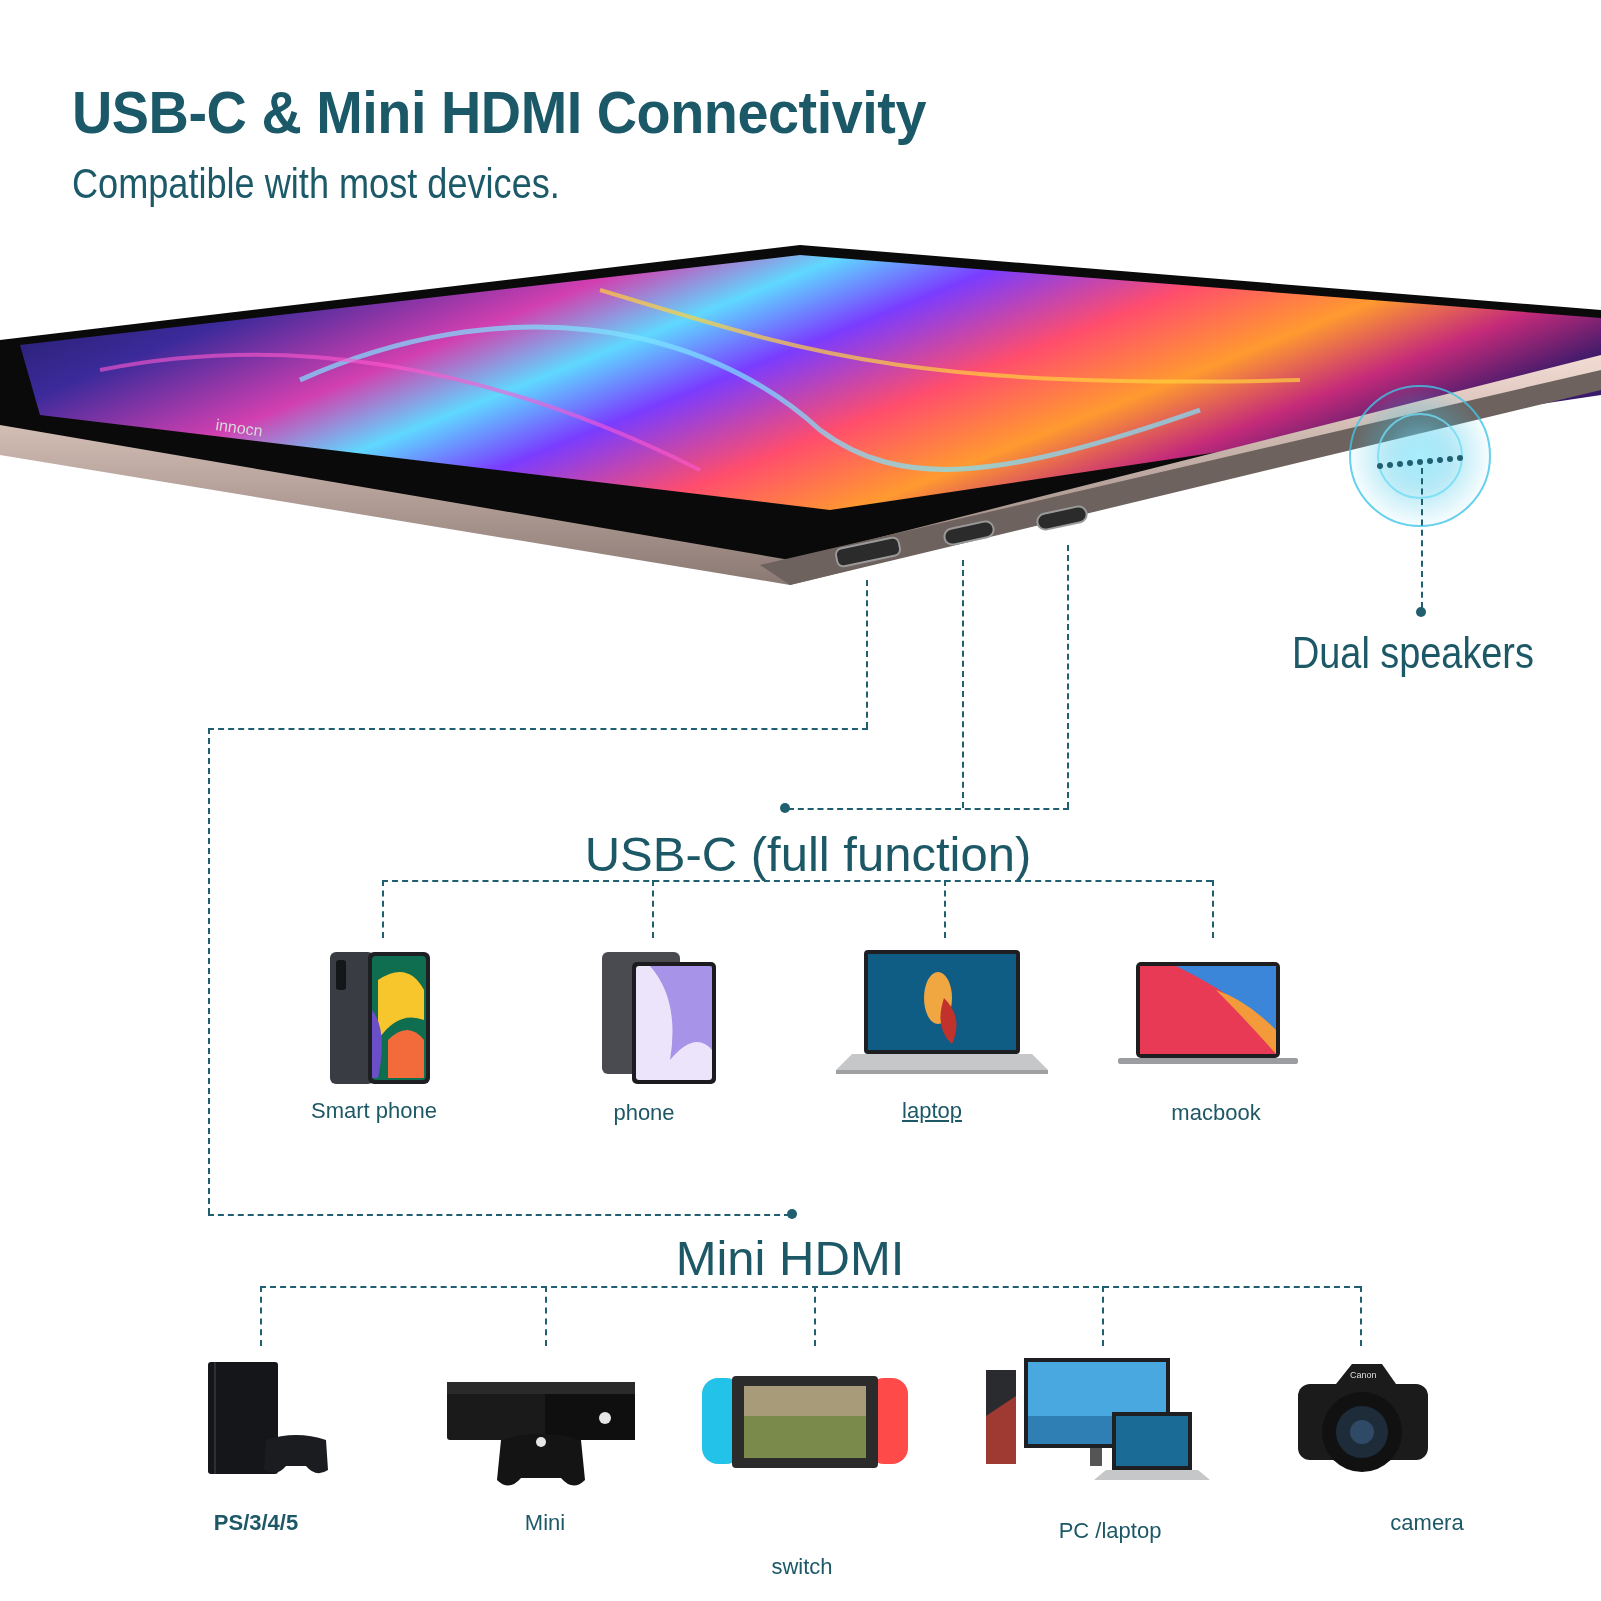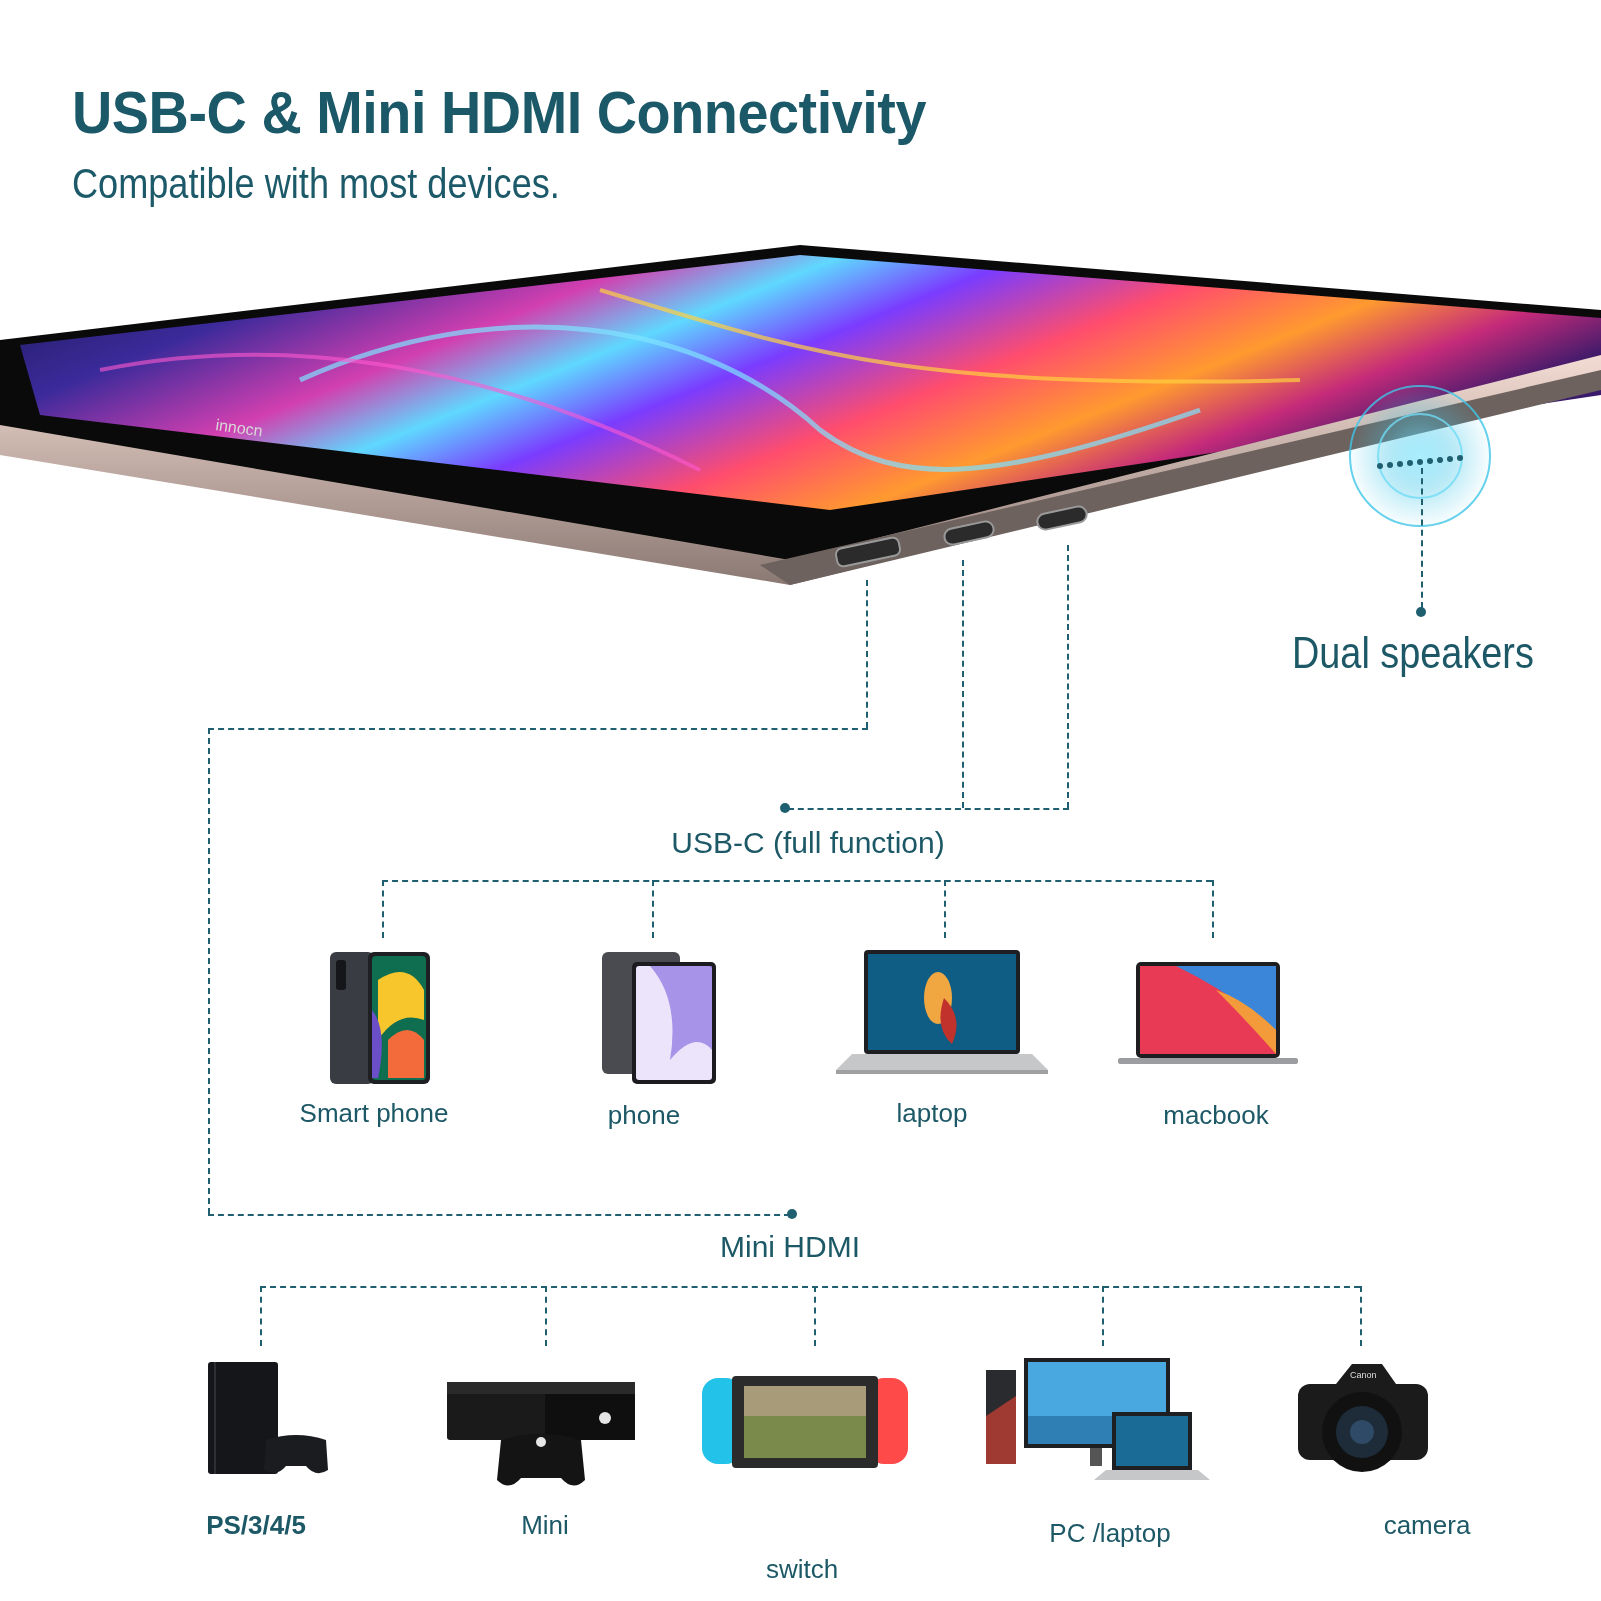--- a/index.html
+++ b/index.html
@@ -1,21 +1,21 @@
 <!DOCTYPE html>
 <html><head>
 <meta charset="utf-8">
 <style>
   html,body{margin:0;padding:0;background:#ffffff;}
   body{width:1601px;height:1601px;position:relative;overflow:hidden;font-family:"Liberation Sans","DejaVu Sans",sans-serif;color:#1d5866;}
   .abs{position:absolute;}
   .title{left:72px;top:78px;font-size:60px;font-weight:bold;letter-spacing:-0.5px;color:#1b5868;white-space:nowrap;transform:scaleX(0.93);transform-origin:left top;}
   .subtitle{left:72px;top:160px;font-size:42px;color:#1d5a69;white-space:nowrap;transform:scaleX(0.86);transform-origin:left top;}
-  .label{font-size:26px;color:#1d5866;white-space:nowrap;transform:scaleX(0.9);}
-  .section-title{font-size:30px;color:#1d5866;white-space:nowrap;transform:scaleX(0.88);}
+  .label{font-size:22px;color:#1d5866;white-space:nowrap;transform:scaleX(0.9);}
+  .section-title{font-size:49px;color:#1d5866;white-space:nowrap;transform:scaleX(0.88);}
   .dash-h{position:absolute;height:0;border-top:2px dashed #1f5f70;}
   .dash-v{position:absolute;width:0;border-left:2px dashed #1f5f70;}
   .dot{position:absolute;width:10px;height:10px;border-radius:50%;background:#1f5f70;}
   .center{transform:translateX(-50%);}
 </style>
 </head>
 <body>
 
 <div class="abs title">USB-C  &amp;  Mini HDMI Connectivity</div>
 <div class="abs subtitle">Compatible with most devices.</div>
@@ -118,21 +118,21 @@
 <div class="abs label center" style="left:644px;top:1100px;">phone</div>
 
 <svg class="abs" style="left:834px;top:948px;" width="216" height="130">
   <rect x="30" y="2" width="156" height="104" rx="4" fill="#1d1f22"></rect>
   <rect x="34" y="6" width="148" height="96" fill="#0f5d84"></rect>
   <ellipse cx="104" cy="50" rx="14" ry="26" fill="#f0a742"></ellipse>
   <path d="M110,50 Q130,70 118,96 Q100,80 110,50Z" fill="#c0322b"></path>
   <polygon points="18,106 198,106 214,122 2,122" fill="#c5c7c9"></polygon>
   <rect x="2" y="122" width="212" height="4" fill="#9ea0a2"></rect>
 </svg>
-<div class="abs label center" style="left:932px;top:1098px;">laptop</div>
+<div class="abs label center" style="left:932px;top:1098px;text-decoration:underline;">laptop</div>
 
 <svg class="abs" style="left:1116px;top:960px;" width="184" height="106">
   <rect x="20" y="2" width="144" height="96" rx="5" fill="#1e1e20"></rect>
   <rect x="24" y="6" width="136" height="88" fill="#e83a55"></rect>
   <path d="M60,6 L160,6 L160,70 Q110,30 60,6Z" fill="#3b86d8"></path>
   <path d="M100,30 Q130,40 160,70 L160,94 Q130,60 100,30Z" fill="#f39b3a"></path>
   <rect x="2" y="98" width="180" height="6" rx="2" fill="#9c9da0"></rect>
 </svg>
 <div class="abs label center" style="left:1216px;top:1100px;">macbook</div>
 

